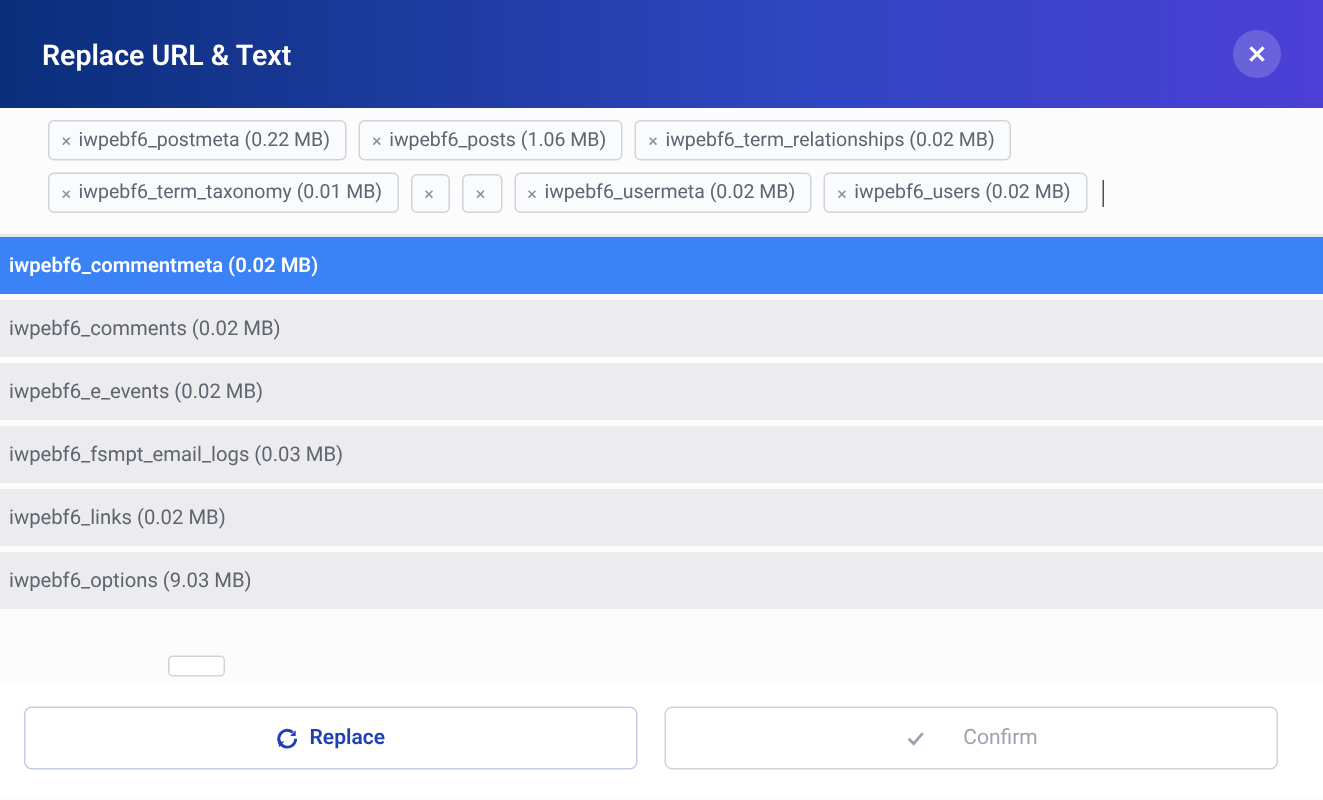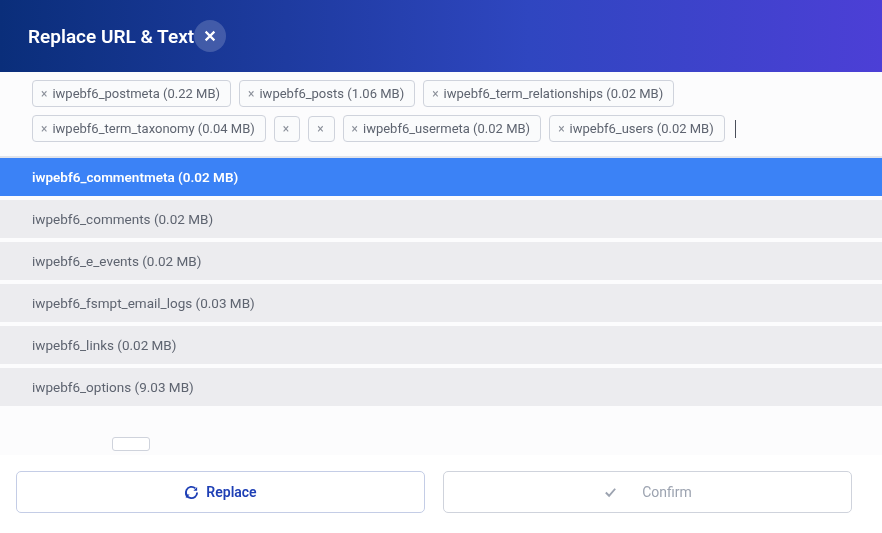--- a/index.html
+++ b/index.html
@@ -20,21 +20,21 @@
       background: #fff;
       display: flex;
       flex-direction: column;
     }
     .modal-header {
       background: linear-gradient(90deg, #0a2e7a 0%, #2f46c0 60%, #4c3fd6 100%);
       color: #fff;
       padding: 20px 28px;
       display: flex;
       align-items: center;
-      justify-content: flex-start;
+      justify-content: space-between;
       position: relative;
     }
     .modal-title {
       font-size: 19px;
       font-weight: 600;
     }
     .close-btn {
       width: 32px;
       height: 32px;
       border-radius: 50%;
@@ -90,21 +90,21 @@
       background: #4a4f5a;
       display: inline-block;
       margin-left: 2px;
     }
     .table-list {
       flex: 1;
       overflow-y: auto;
       border-top: 1px solid #e2e4ea;
     }
     .table-item {
-      padding: 11px 32px;
+      padding: 11px 6px;
       font-size: 13.5px;
       color: #5e6470;
       background: #ececef;
       border-bottom: 4px solid #fcfcfd;
       cursor: pointer;
     }
     .table-item.selected {
       background: #3b82f6;
       color: #fff;
       font-weight: 600;
@@ -185,21 +185,21 @@
           <span class="tag">
             <span class="tag-x">×</span>
             <span>iwpebf6_posts (1.06 MB)</span>
           </span>
           <span class="tag">
             <span class="tag-x">×</span>
             <span>iwpebf6_term_relationships (0.02 MB)</span>
           </span>
           <span class="tag">
             <span class="tag-x">×</span>
-            <span>iwpebf6_term_taxonomy (0.04 MB)</span>
+            <span>iwpebf6_term_taxonomy (0.01 MB)</span>
           </span>
           <span class="tag">
             <span class="tag-x">×</span>
           </span>
           <span class="tag">
             <span class="tag-x">×</span>
           </span>
           <span class="tag">
             <span class="tag-x">×</span>
             <span>iwpebf6_usermeta (0.02 MB)</span>

